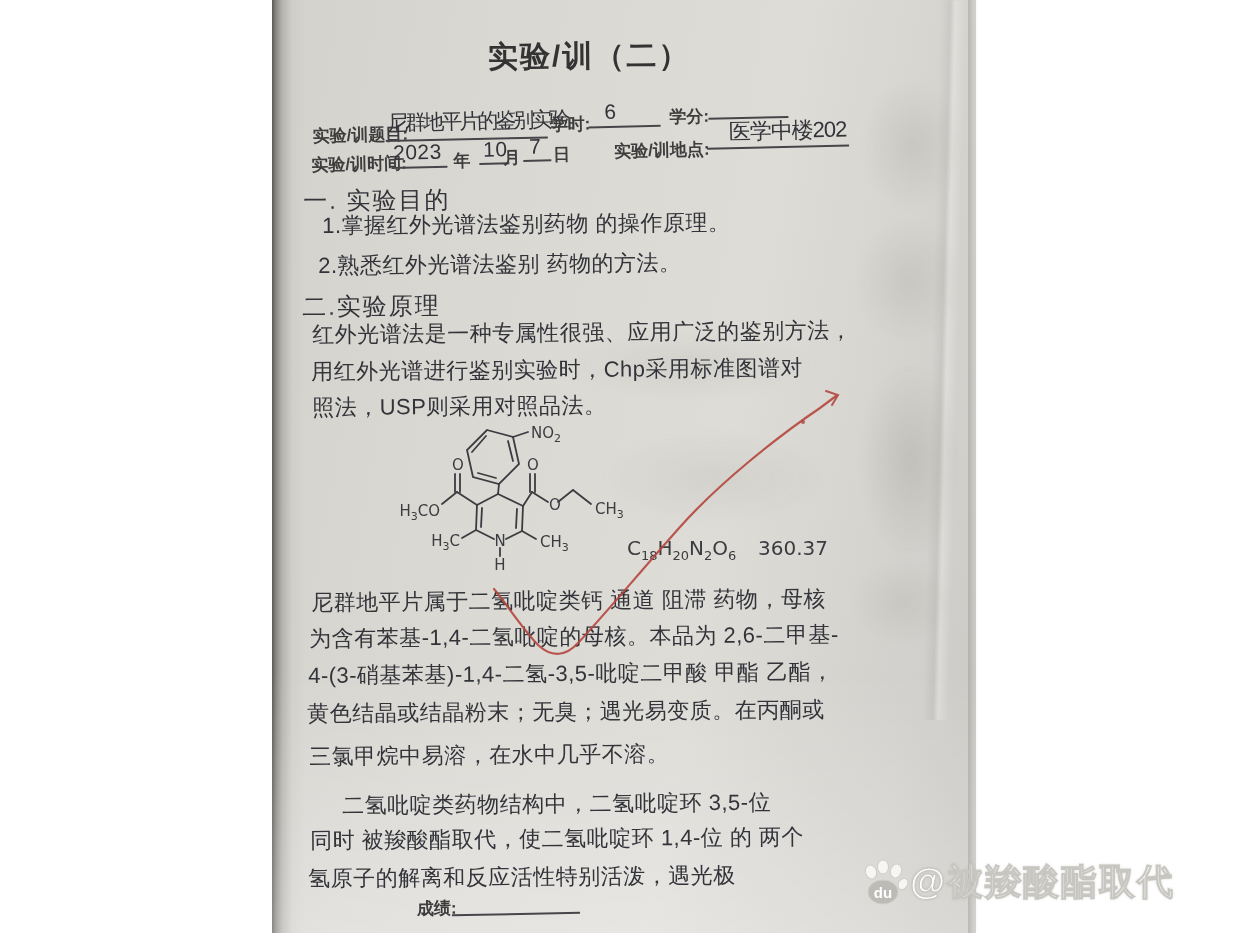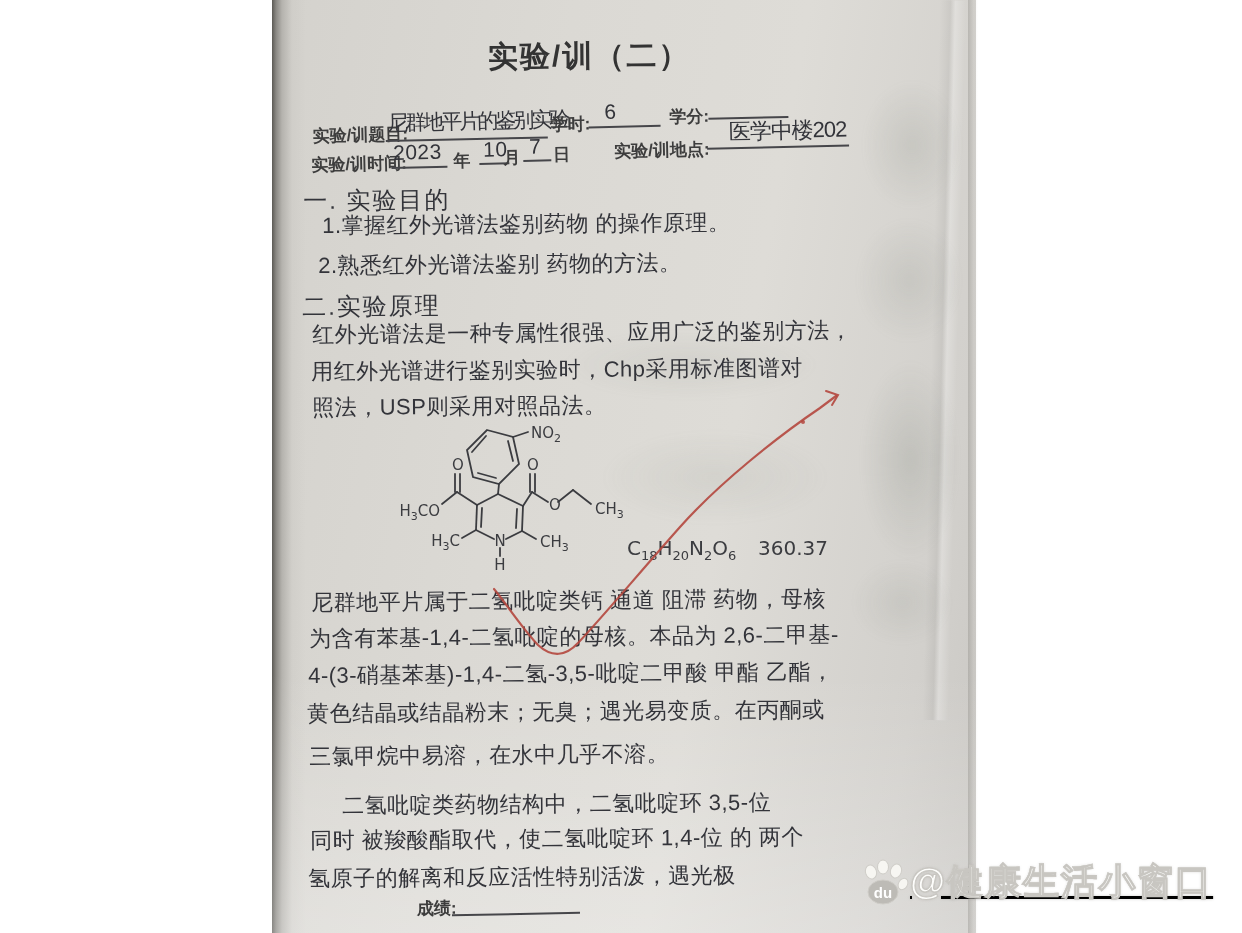--- a/index.html
+++ b/index.html
@@ -49,21 +49,21 @@
   .score-label{position:absolute;left:417px;top:897px;font-size:17px;transform:rotate(-1.2deg);}
   .score-line{position:absolute;left:452px;top:913px;width:128px;transform:rotate(-1.2deg);}
   
   .struct-svg{position:absolute;left:390px;top:424px;}
   .struct-svg text{fill:#3b3c40;font-family:"DejaVu Sans",sans-serif;font-size:15px;}
   .struct-svg .sub{font-size:11px;}
   .struct-svg .formula{font-size:20px;}
   .struct-svg .fsub{font-size:13px;}
   .redmark-svg{position:absolute;left:0;top:0;pointer-events:none;}
   
-  .watermark{position:absolute;left:858px;top:856px;display:flex;align-items:center;text-decoration:underline;}
+  .watermark{position:absolute;left:858px;top:856px;display:flex;align-items:center;}
   .wm-text{
     font-size:36px;font-weight:700;color:#fdfdfb;letter-spacing:2px;white-space:nowrap;
     -webkit-text-stroke:1px #c8c6c1;text-shadow:0 0 3px rgba(150,148,142,.45);
   }
 </style>
 </head>
 <body>
 
 <div class="canvas">
 
@@ -190,16 +190,16 @@
 
   <div class="watermark">
     <svg width="52" height="52" viewBox="0 0 52 52">
       <ellipse cx="13" cy="16" rx="5.5" ry="7" fill="#f7f6f2" stroke="#cfcdc8" stroke-width="1" transform="rotate(-18 13 16)"></ellipse>
       <ellipse cx="25" cy="11" rx="5.5" ry="7" fill="#f7f6f2" stroke="#cfcdc8" stroke-width="1"></ellipse>
       <ellipse cx="38" cy="15" rx="5.5" ry="7" fill="#f7f6f2" stroke="#cfcdc8" stroke-width="1" transform="rotate(18 38 15)"></ellipse>
       <ellipse cx="45" cy="28" rx="4.5" ry="6" fill="#f7f6f2" stroke="#cfcdc8" stroke-width="1" transform="rotate(30 45 28)"></ellipse>
       <ellipse cx="25" cy="36" rx="15" ry="12" fill="#bdbbb6" stroke="#cfcdc8" stroke-width="1"></ellipse>
       <text x="25" y="42" text-anchor="middle" font-size="15" font-weight="bold" fill="#ffffff">du</text>
     </svg>
-    <span class="wm-text">@健康生活小窗口</span>
+    <span class="wm-text">@被羧酸酯取代</span>
   </div>
 
 </div>
 
 </body></html>

